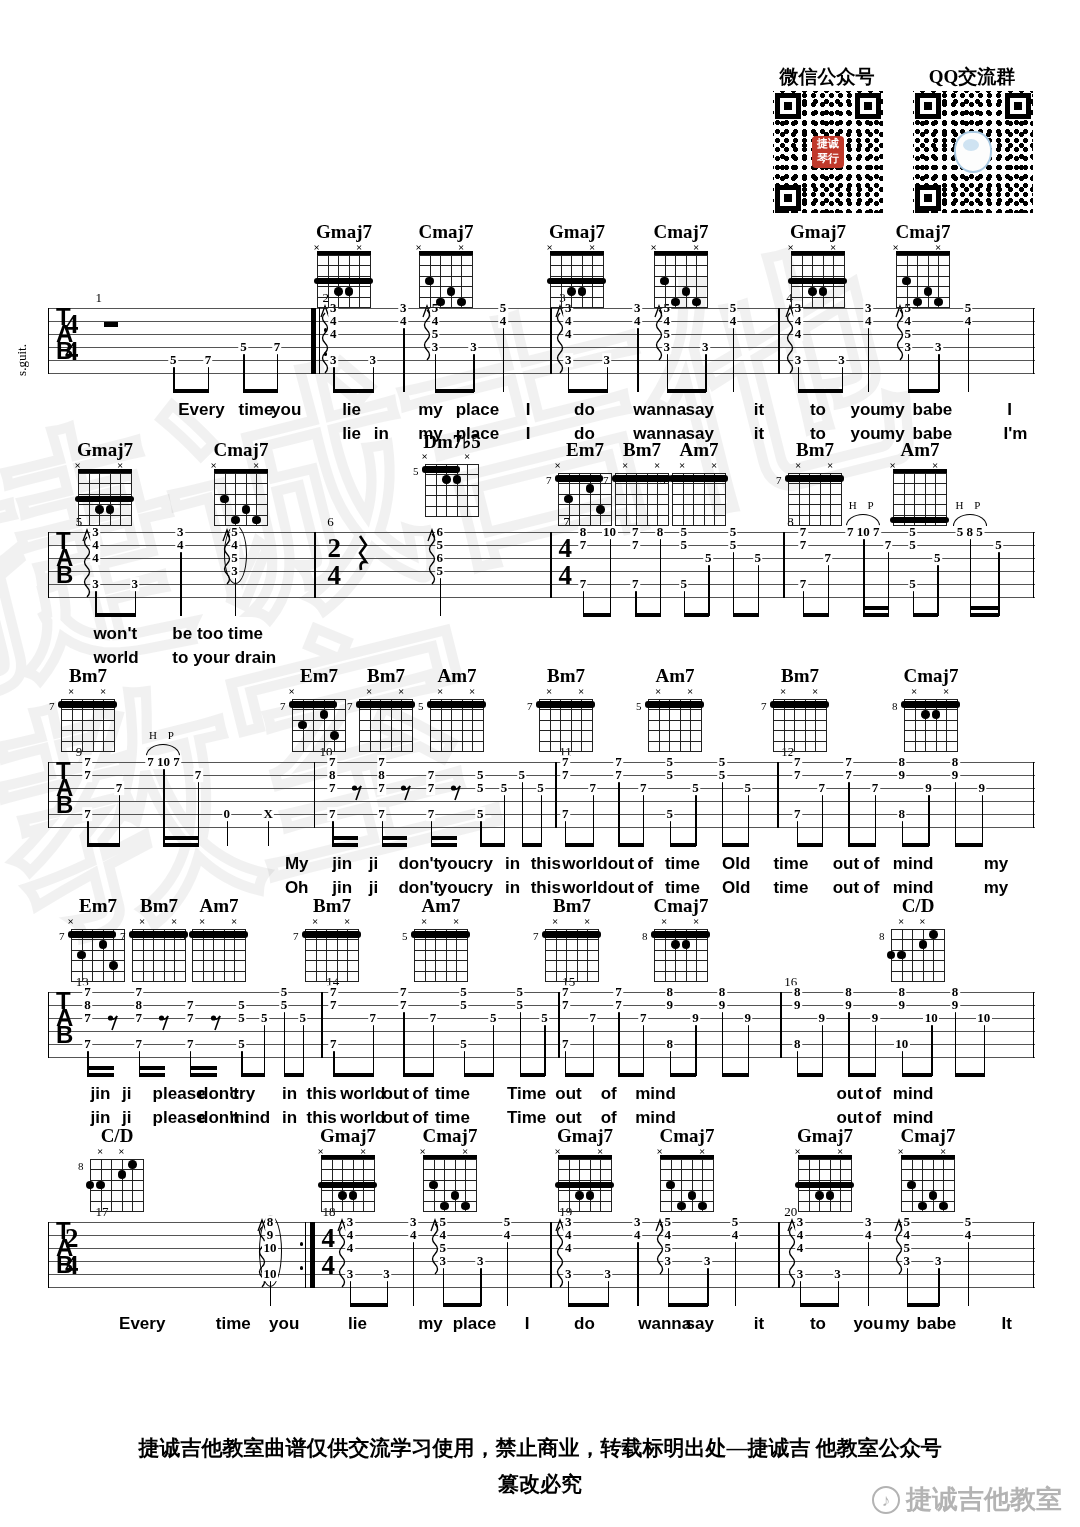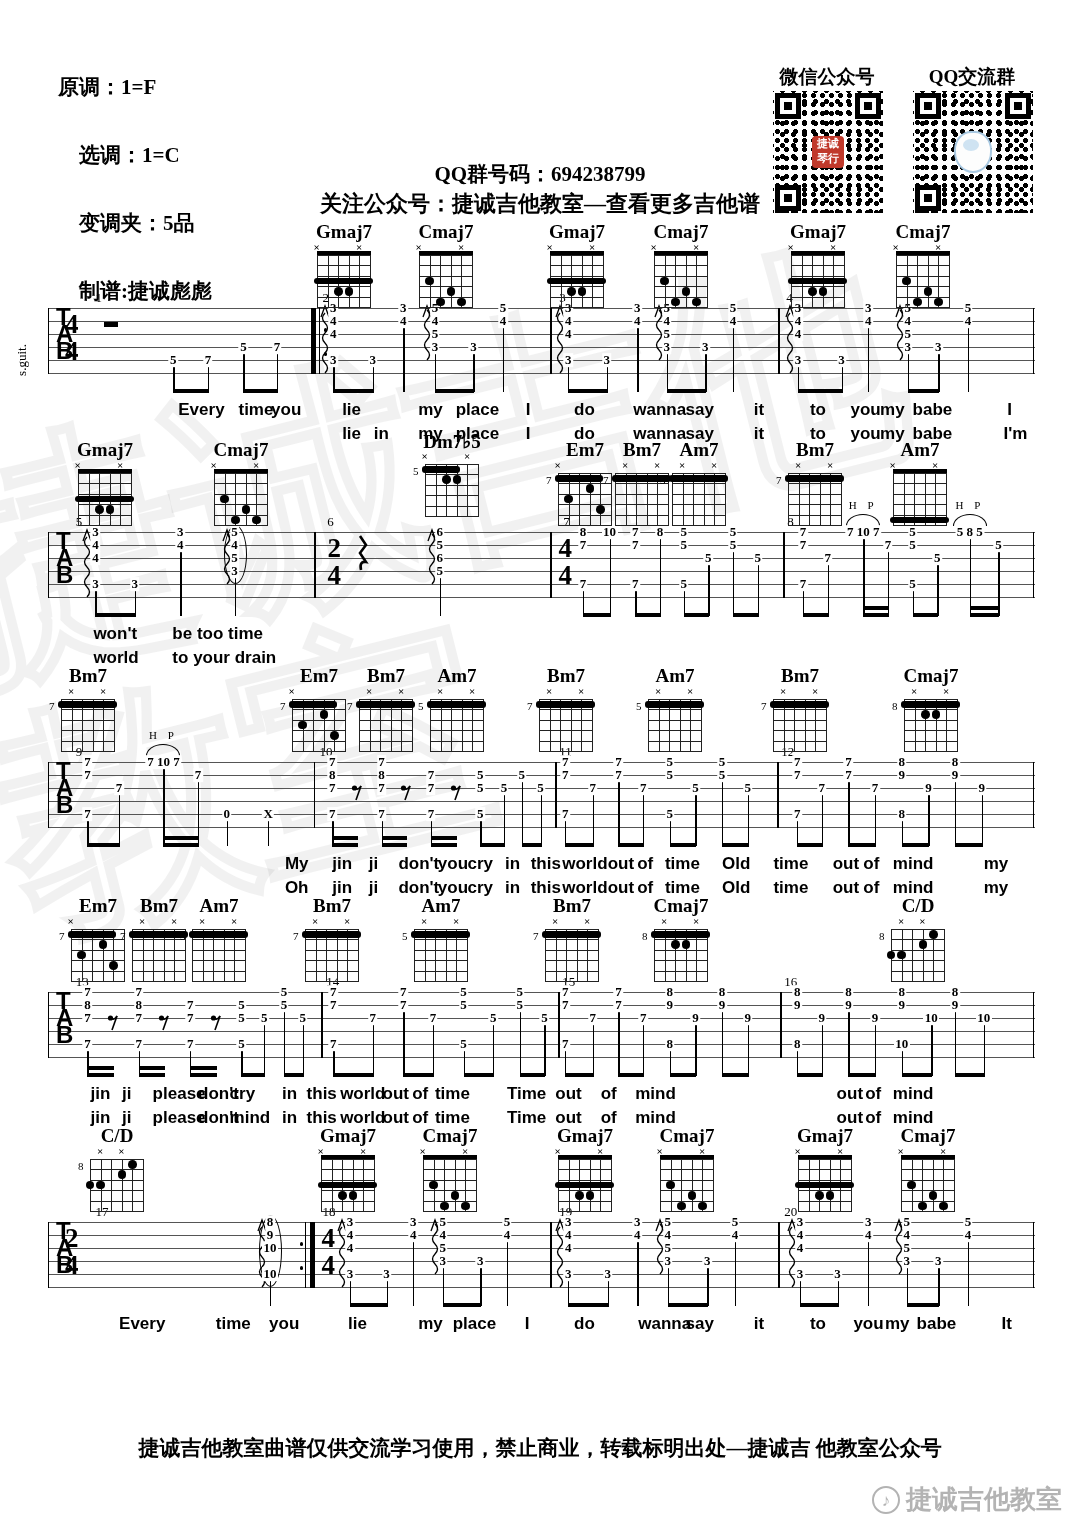--- a/index.html
+++ b/index.html
@@ -66,26 +66,20 @@
   .ghost{position:absolute;left:-40px;top:330px;width:980px;font-size:250px;font-weight:bold;line-height:1.05;
          letter-spacing:-6px;transform:rotate(-14deg);color:transparent;-webkit-text-stroke:2.5px rgba(0,0,0,0.055);
          z-index:0;pointer-events:none;user-select:none}
 </style>
 </head>
 <body>
 
 <div id="page">
   <div class="ghost">捷诚吉他教室</div>
 
-  <div class="meta"><span>原调：1=F</span><br>
-    <span>选调：1=C</span><br>
-    <span>变调夹：5品</span><br>
-    <span>制谱:捷诚彪彪</span></div>
-  <div class="qqline">QQ群号码：694238799</div>
-  <div class="followline">关注公众号：捷诚吉他教室—查看更多吉他谱</div>
 
   <div class="qrlabel" style="left:772px;width:110px;text-align:center">微信公众号</div>
   <div class="qrlabel" style="left:912px;width:120px;text-align:center">QQ交流群</div>
   <div class="qr" style="left:772px;width:110px;height:122px">
     <div class="finder" style="left:2px;top:2px"></div>
     <div class="finder" style="right:2px;top:2px"></div>
     <div class="finder" style="left:2px;bottom:2px"></div>
     <div class="qrseal">捷诚 琴行</div>
   </div>
   <div class="qr" style="left:912px;width:120px;height:122px">
@@ -1215,17 +1209,18 @@
         <div class="lyric" style="left: 705.705px; top: 92px;">it</div>
         <div class="lyric" style="left: 761.964px; top: 92px;">to</div>
         <div class="lyric" style="left: 805.392px; top: 92px;">you</div>
         <div class="lyric" style="left: 836.976px; top: 92px;">my</div>
         <div class="lyric" style="left: 868.56px; top: 92px;">babe</div>
         <div class="lyric" style="left: 953.442px; top: 92px;">It</div>
       </div>
     </div>
 
   <div class="foot1">捷诚吉他教室曲谱仅供交流学习使用，禁止商业，转载标明出处—捷诚吉 他教室公众号</div>
+  <div class="foot2">篡改必究</div>
   <div class="brandwm">
     <span class="brandicon">♪</span>
     <span>捷诚吉他教室</span>
   </div>
 </div>
 
 </body></html>

